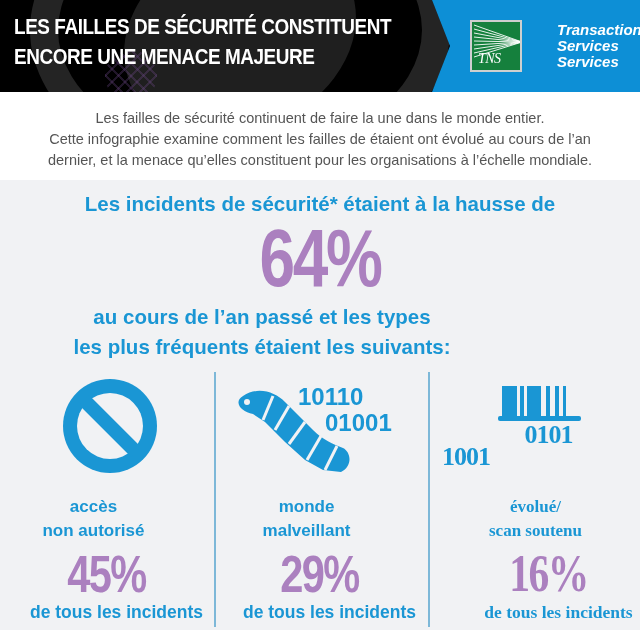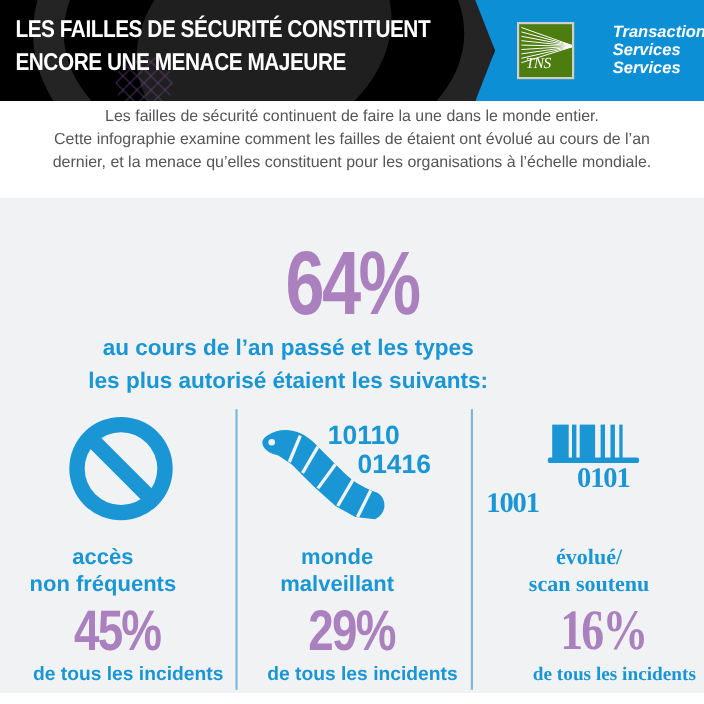--- a/index.html
+++ b/index.html
@@ -23,42 +23,42 @@
       opacity: 0.8; }
     .header-title {
       position: absolute; left: 14px; top: 12px; width: 420px;
       color: #ffffff; font-family: "Liberation Sans", sans-serif; font-weight: bold;
       font-size: 22px; line-height: 30px; letter-spacing: -0.5px;
       transform: scaleX(0.86); transform-origin: left top; white-space: nowrap;
       text-shadow: 0 0 1px rgba(0,0,0,0.1);
     }
     .header-title span { display: block; }
 
-    .tns-logo { position: absolute; left: 470px; top: 20px; width: 52px; height: 52px; background: #4d7c0f; border: 2px solid #cfcfcf; overflow: hidden; }
+    .tns-logo { position: absolute; left: 470px; top: 20px; width: 52px; height: 52px; background: #15803d; border: 2px solid #cfcfcf; overflow: hidden; }
     .tns-logo svg { position: absolute; left: 0; top: 0; }
     .tns-logo-text { position: absolute; left: 6px; bottom: 3px; color: #ffffff; font-family: "Liberation Serif", serif; font-style: italic; font-size: 14px; letter-spacing: -0.5px; }
     .tns-name { position: absolute; left: 530px; top: 22px; color: #ffffff; font-family: "Liberation Sans", sans-serif; font-style: italic; font-weight: bold; font-size: 15px; line-height: 16px; }
     .tns-name span { display: block; margin-left: 27px; }
 
-    .intro { position: absolute; left: 0; top: 92px; width: 640px; height: 88px; background: #ffffff; text-align: center; color: #555555; font-size: 14.5px; line-height: 21px; padding-top: 4px; }
+    .intro { position: absolute; left: 0; top: 92px; width: 640px; height: 88px; background: #ffffff; text-align: center; color: #555555; font-size: 14.5px; line-height: 21px; padding-top: 16px; }
     .intro span { display: block; }
 
     .main { position: absolute; left: 0; top: 180px; width: 640px; height: 450px; background: #f1f2f4; }
     .headline { position: absolute; left: 0; top: 12px; width: 640px; text-align: center; color: #1a96d4; font-weight: bold; font-size: 20.5px; }
     .big-percent { position: absolute; left: 0; top: 38px; width: 640px; text-align: center; color: #ab80bf; font-weight: bold; font-size: 82px; line-height: 80px; letter-spacing: -3px; transform: scaleX(0.78); transform-origin: center; }
     .subline { position: absolute; left: 0; top: 122px; width: 524px; text-align: center; color: #1a96d4; font-weight: bold; font-size: 20.5px; line-height: 30px; }
     .subline span { display: block; }
 
     .col { position: absolute; top: 190px; width: 213px; height: 260px; text-align: center; }
     .col.c1 { left: 0; } .col.c2 { left: 213px; text-align: center; } .col.c3 { left: 442px; font-family: Liberation Serif, serif; }
     .divider { position: absolute; top: 192px; width: 2px; height: 255px; background: #7db8d8; }
     .divider.d1 { left: 214px; } .divider.d2 { left: 428px; }
 
     .icon-wrap { position: absolute; left: 0; top: 8px; width: 213px; height: 110px; }
-    .col-label { position: absolute; left: 0; top: 125px; width: 187px; color: #1a96d4; font-weight: bold; font-size: 20px; line-height: 24px; }
+    .col-label { position: absolute; left: 0; top: 125px; width: 187px; color: #1a96d4; font-weight: bold; font-size: 17px; line-height: 24px; }
     .col-label span { display: block; }
     .col-percent { position: absolute; left: 0; top: 178px; width: 213px; color: #ab80bf; font-weight: bold; font-size: 52px; line-height: 52px; letter-spacing: -2px; transform: scaleX(0.8); }
     .col-foot { position: absolute; left: 0; top: 232px; width: 233px; color: #1a96d4; font-weight: bold; font-size: 17.5px; white-space: nowrap; }
 
     .binary { position: absolute; color: #1a96d4; font-weight: bold; font-size: 24px; line-height: 26px; }
     .binary2 { position: absolute; color: #1a96d4; font-weight: bold; font-size: 26px; line-height: 22px; letter-spacing: -1px; }
     .bottom-strip { position: absolute; left: 0; top: 630px; width: 640px; height: 10px; background: #ffffff; }
   </style>
 </head>
 <body>
@@ -96,60 +96,61 @@
   </div>
 </div>
 
 <div class="intro">
   <span>Les failles de sécurité continuent de faire la une dans le monde entier.</span>
   <span>Cette infographie examine comment les failles de étaient ont évolué au cours de l’an</span>
   <span>dernier, et la menace qu’elles constituent pour les organisations à l’échelle mondiale.</span>
 </div>
 
 <div class="main">
+  <div class="headline">Les incidents de sécurité* étaient à la hausse de</div>
   <div class="big-percent">64%</div>
   <div class="subline">
     <span>au cours de l’an passé et les types</span>
-    <span>les plus autorisé étaient les suivants:</span>
+    <span>les plus fréquents étaient les suivants:</span>
   </div>
 
   <div class="divider d1"></div>
   <div class="divider d2"></div>
 
   <div class="col c1">
     <div class="icon-wrap">
       <svg width="213" height="110" viewBox="0 0 213 110">
         <circle cx="110" cy="48" r="47" fill="#1a96d4"></circle>
         <circle cx="110" cy="48" r="33" fill="#f1f2f4"></circle>
         <line x1="84" y1="22" x2="136" y2="74" stroke="#1a96d4" stroke-width="14"></line>
       </svg>
     </div>
     <div class="col-label">
       <span>accès</span>
-      <span>non fréquents</span>
+      <span>non autorisé</span>
     </div>
     <div class="col-percent">45%</div>
     <div class="col-foot">de tous les incidents</div>
   </div>
 
   <div class="col c2">
     <div class="icon-wrap">
       <svg width="213" height="110" viewBox="0 0 213 110">
         <path d="M30 18 C 45 8, 62 14, 72 24 L 100 52 C 110 62, 120 66, 130 70 C 138 74, 140 88, 128 94 L 110 92 L 92 82 L 72 64 L 52 44 L 40 36 C 28 34, 20 24, 30 18 Z" fill="#1a96d4"></path>
         <g stroke="#f1f2f4" stroke-width="3">
           <line x1="60" y1="18" x2="50" y2="42"></line>
           <line x1="76" y1="28" x2="62" y2="52"></line>
           <line x1="92" y1="44" x2="76" y2="66"></line>
           <line x1="108" y1="58" x2="94" y2="82"></line>
           <line x1="124" y1="68" x2="112" y2="92"></line>
         </g>
         <circle cx="34" cy="24" r="3" fill="#f1f2f4"></circle>
       </svg>
       <div class="binary" style="left:85px; top:6px;">10110</div>
-      <div class="binary" style="left:112px; top:32px;">01416</div>
+      <div class="binary" style="left:112px; top:32px;">01001</div>
     </div>
     <div class="col-label">
       <span>monde</span>
       <span>malveillant</span>
     </div>
     <div class="col-percent">29%</div>
     <div class="col-foot">de tous les incidents</div>
   </div>
 
   <div class="col c3">

